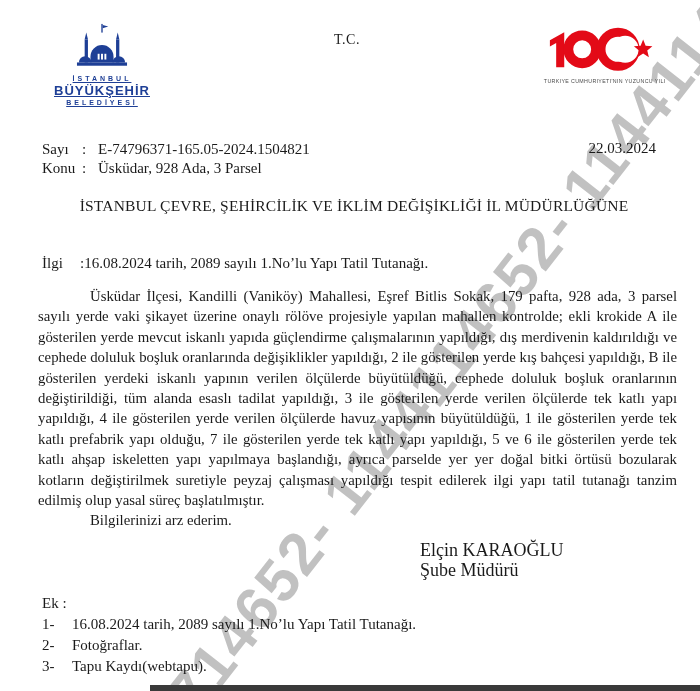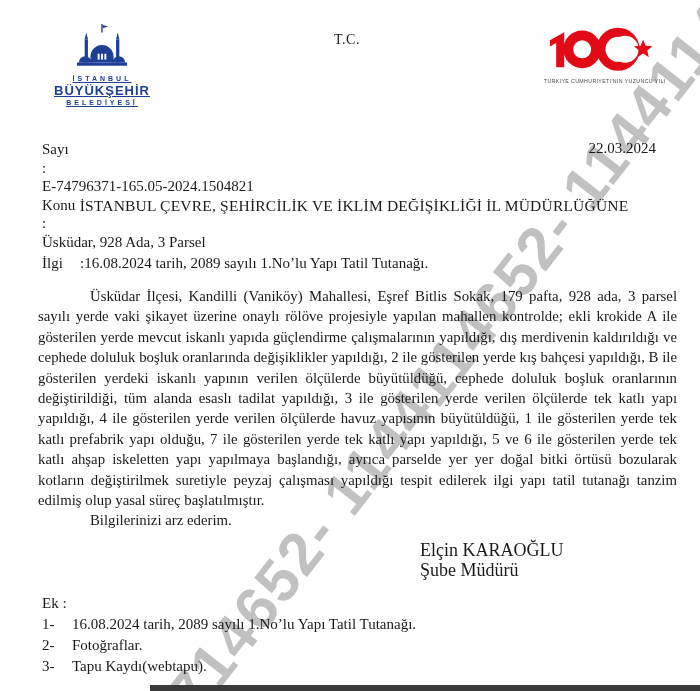--- a/index.html
+++ b/index.html
@@ -33,21 +33,21 @@
   .ibb-l2{font-family:"Liberation Sans","DejaVu Sans",sans-serif;font-size:13px;font-weight:bold;letter-spacing:1px;line-height:15px;}
   .head-center{flex:1;text-align:center;padding-top:14px;}
   .head-tc{font-size:14px;letter-spacing:.5px;}
   .head-title{font-size:15.5px;margin-top:5px;letter-spacing:.2px;}
   .head-sub{font-size:15px;margin-top:5px;}
   .cent-logo{width:130px;text-align:center;padding-top:8px;color:var(--centenary-red);}
   .cent-logo svg{display:block;margin:0 auto;}
   .cent-caption{font-family:"Liberation Sans","DejaVu Sans",sans-serif;font-size:6px;letter-spacing:.4px;color:#4a4a4a;white-space:nowrap;transform:scale(.88);transform-origin:center top;margin-top:1px;}
   
   .meta{position:absolute;left:42px;top:140px;font-size:15px;}
-  .meta-row{display:flex;line-height:18.5px;flex-direction:column;}
+  .meta-row{display:flex;line-height:18.5px;}
   .meta-label{width:40px;}
   .meta-sep{width:16px;text-align:left;}
   .doc-date{position:absolute;right:44px;top:140px;font-size:15px;}
   
   .recipient{position:absolute;left:8px;right:0;top:197px;text-align:center;font-size:15.5px;letter-spacing:.2px;}
   
   .ilgi{position:absolute;left:42px;top:255px;font-size:15px;display:flex;}
   .ilgi-label{width:38px;}
   
   .body-block{position:absolute;left:38px;right:23px;top:286px;font-size:14.8px;line-height:20.4px;text-align:justify;}

